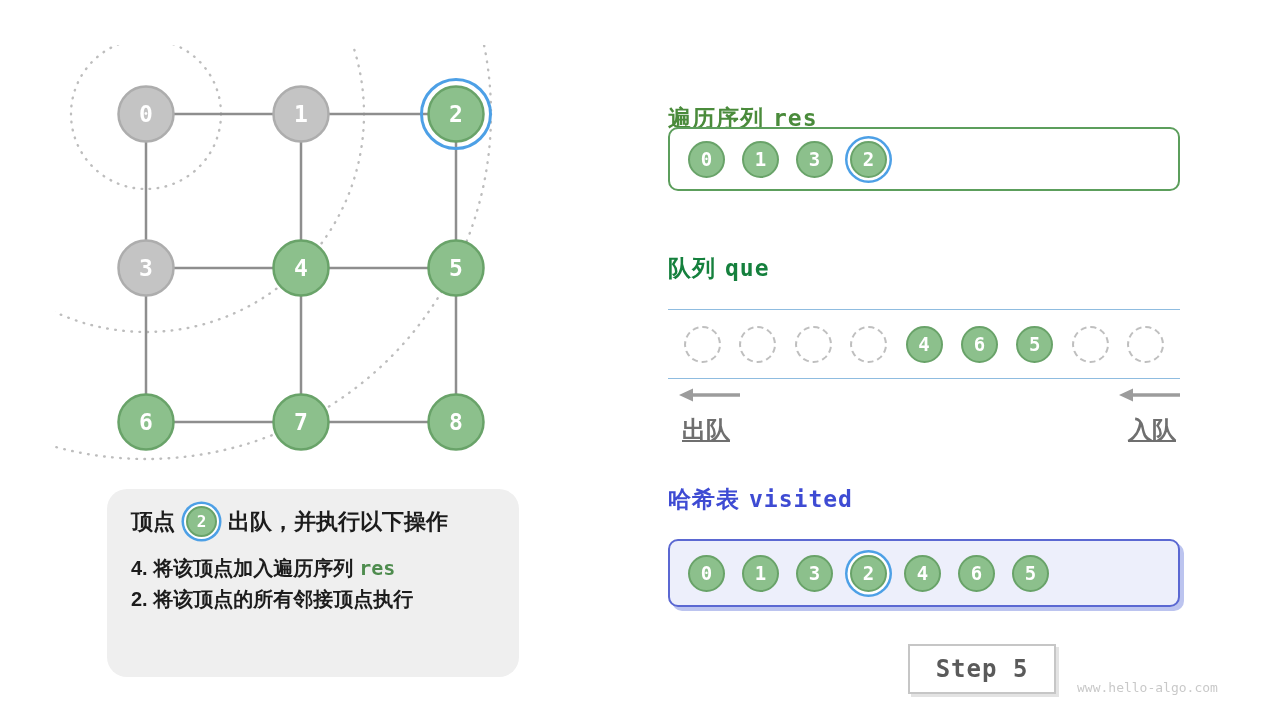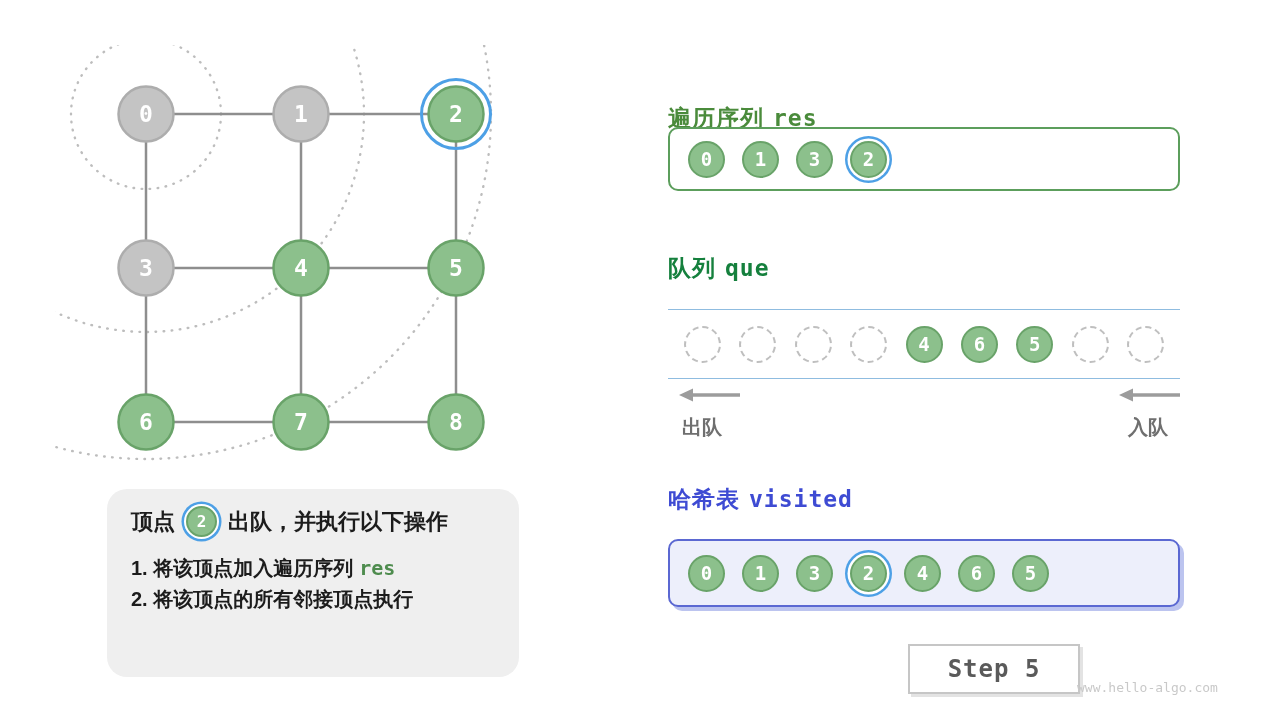--- a/index.html
+++ b/index.html
@@ -37,21 +37,21 @@
   }
 
   
   .queue-strip {
     position:absolute; left:668px; top:309px; width:512px; height:70px;
     border-top:1.5px solid #8FBCE0; border-bottom:1.5px solid #8FBCE0;
     box-sizing:border-box; display:flex; align-items:center;
     justify-content:space-between; padding:0 16px; background:#fff;
   }
   .arr { position:absolute; }
-  .arrow-label { position:absolute; font-size:20px; font-weight:600; color:#6F6F6F; }
+  .arrow-label { position:absolute; font-size:24px; font-weight:600; color:#6F6F6F;text-decoration:underline; }
 
   
   .visited-box {
     position:absolute; left:668px; top:539px; width:512px; height:68px;
     border:2px solid #5B68D2; border-radius:10px; box-sizing:border-box;
     background:#EDEFFB; box-shadow:4px 4px 0 #BCC4EF;
     display:flex; align-items:center; padding:0 18px; gap:17px;
   }
 
   
@@ -64,21 +64,21 @@
     display:flex; align-items:center; gap:11px;
     font-size:22px; font-weight:bold; color:#1c1c1c; margin-bottom:16px;
   }
   .op-item { font-size:20px; font-weight:600; color:#1c1c1c; line-height:31px; white-space:nowrap; }
   .op-item.cont { padding-left:47px; }
   .code-green { color:#4E8C4E; font-family:"DejaVu Sans Mono", monospace; font-weight:bold; margin:0 6px; }
   .code-blue  { color:#2B4BDF; font-family:"DejaVu Sans Mono", monospace; font-weight:bold; margin:0 6px; }
 
   
   .step-badge {
-    position:absolute; left:908px; top:644px; width:172px; height:50px;
+    position:absolute; left:908px; top:644px; width:148px; height:50px;
     background:#fff; border:2px solid #C6C6C6; box-sizing:border-box;
     box-shadow:3px 3px 0 #E3E3E3;
     display:flex; align-items:center; justify-content:center;
     font-family:"DejaVu Sans Mono", monospace; font-weight:bold;
     font-size:24px; color:#5A5A5A; letter-spacing:1px;
   }
   .watermark {
     position:absolute; left:1077px; top:680px;
     font-family:"DejaVu Sans Mono", monospace; font-size:13px; color:#C9C9C9;
   }
@@ -127,21 +127,21 @@
       <text x="401" y="385" text-anchor="middle" fill="#ffffff" font-family="&quot;DejaVu Sans Mono&quot;, monospace" font-size="23" font-weight="bold">8</text>
     </svg>
 
   <div class="op-panel">
     <div class="op-intro">
       <span>顶点</span>
       <span class="chip small green current">2</span>
       <span>出队，并执行以下操作</span>
     </div>
     <div class="op-item">
-      <span>1. 将该顶点加入遍历序列</span><span class="code-green">res</span>
+      <span>4. 将该顶点加入遍历序列</span><span class="code-green">res</span>
     </div>
     <div class="op-item">
       <span>2. 将该顶点的所有邻接顶点执行</span>
     </div>
   </div>
 
   <div class="section-title t-green" style="left:668px; top:72px;margin-top:31px;">
     <span>遍历序列</span><span class="code">res</span>
   </div>
   <div class="res-box">

